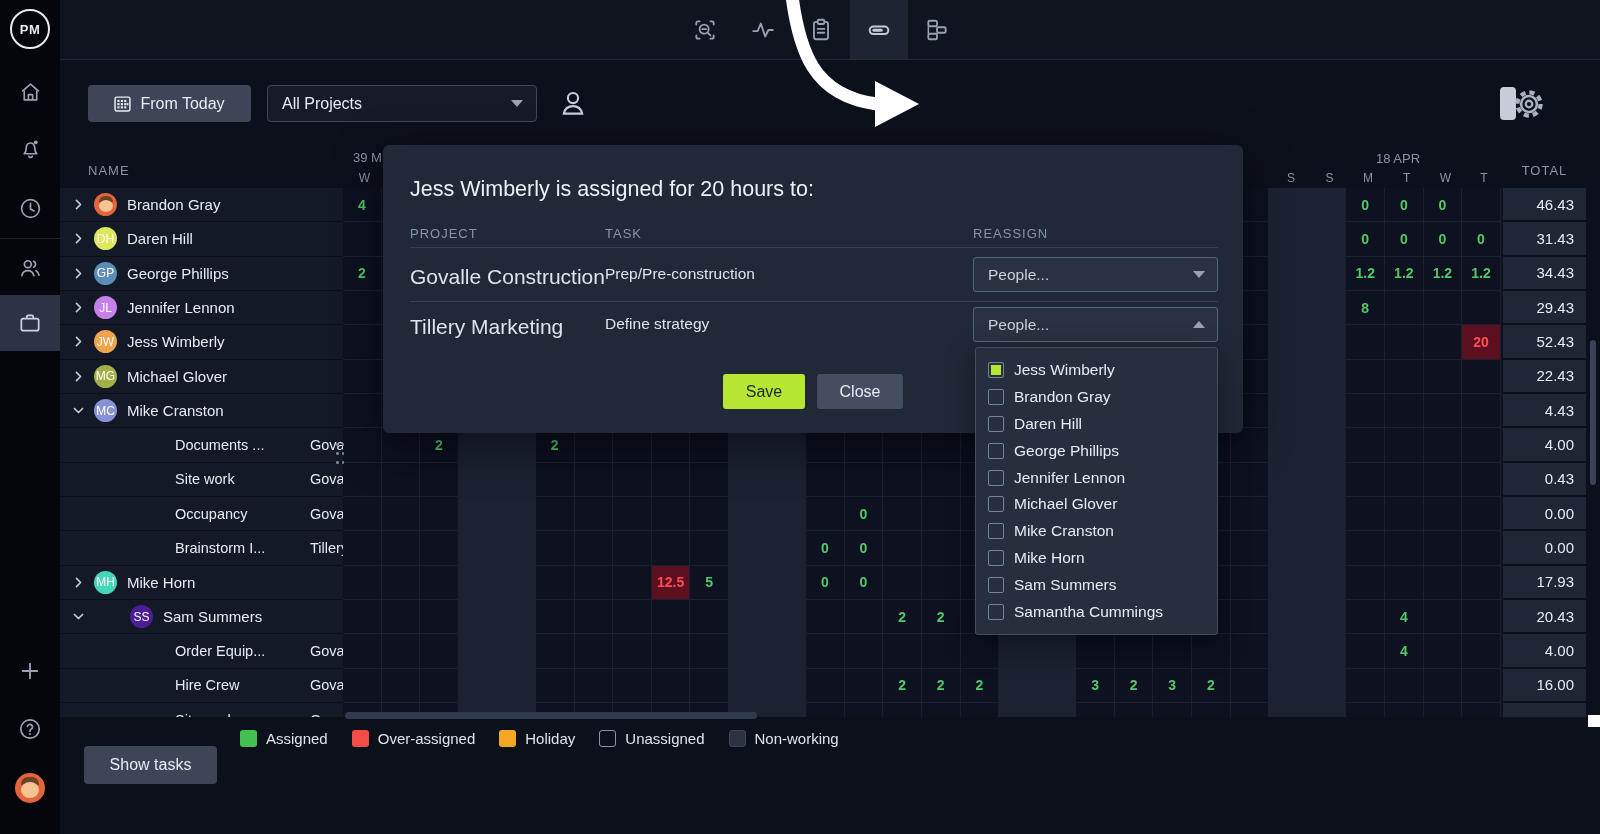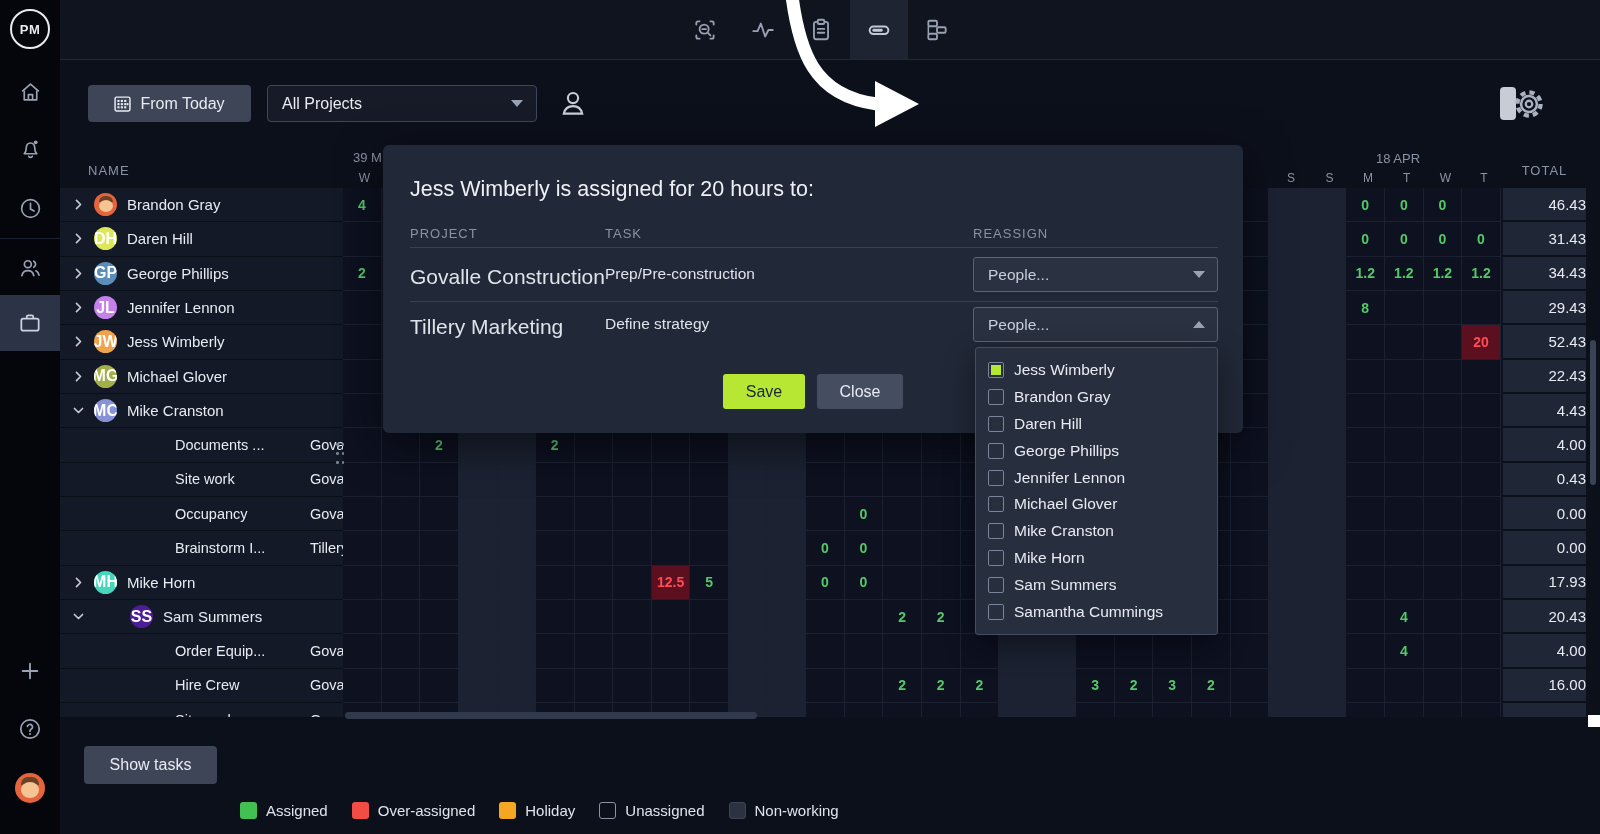--- a/index.html
+++ b/index.html
@@ -35,46 +35,46 @@
   #wk1-label { left:353px; top:150px; font-size:13px; }
   #wk1-day { left:345px; top:171px; width:39px; text-align:center; font-size:12px; }
   #apr-label { left:1328px; top:151px; width:140px; text-align:center; font-size:13px; }
   #total-header { left:1503px; top:163px; width:83px; text-align:center; font-size:13px; letter-spacing:1px; }
   .day-letter { position:absolute; top:171px; width:39px; text-align:center; font-size:12px; color:#8a93a6; }
 
   
   #names-rows { position:absolute; left:60px; top:188px; width:283px; height:529px; overflow:hidden; }
   .nrow { position:relative; height:34.33px; background:#141927; border-bottom:1px solid #0a0e16; display:flex; align-items:center; padding-left:12px; cursor:pointer; }
   .chev { width:22px; display:flex; align-items:center; color:#c6cdd9; }
-  .avatar { width:23px; height:23px; border-radius:50%; margin-right:10px; display:flex; align-items:center; justify-content:center; font-size:16px; font-weight:bold; color:#fff; flex:none; position:relative; overflow:hidden; }
+  .avatar { width:23px; height:23px; border-radius:50%; margin-right:10px; display:flex; align-items:center; justify-content:center; font-size:12px; font-weight:normal; color:#fff; flex:none; position:relative; overflow:hidden; }
   .avatar.face { background:#e4643e; }
   .avatar.face .skin { position:absolute; left:4.5px; top:7px; width:14px; height:12px; background:#f6c392; border-radius:50%; }
   .avatar.face .hair { position:absolute; left:4.5px; top:3px; width:14px; height:6px; background:#6b4226; border-radius:7px 7px 0 0; }
   .nm { font-size:15px; color:#e8ebf2; white-space:nowrap; }
   .nrow.task { padding-left:115px; }
   .tnm { font-size:14.5px; color:#e8ebf2; white-space:nowrap; }
   .pnm { position:absolute; left:250px; font-size:14.5px; color:#e8ebf2; white-space:nowrap; }
 
   
   #grid-rows { position:absolute; left:343px; top:188px; width:1160px; height:529px; overflow:hidden; background:#0d1120; }
   .grow { display:flex; height:34.33px; }
   .gcell { width:38.6px; flex:none; border-right:1px solid #1b2130; border-bottom:1px solid #1b2130; display:flex; align-items:center; justify-content:center; font-size:14px; font-weight:700; color:#54c968; }
   .gcell.wk { background:#1c2232; }
   .gcell.over { background:#5c0f1e; color:#ff4d55; }
   #total-rows { position:absolute; left:1503px; top:188px; width:83px; height:529px; overflow:hidden; }
-  .tcell { height:34.33px; background:#1f2636; border-bottom:2px solid #0c101b; color:#e8ebf2; font-size:15px; display:flex; align-items:center; justify-content:flex-end; }
+  .tcell { height:34.33px; background:#1f2636; border-bottom:2px solid #0c101b; color:#e8ebf2; font-size:15px; display:flex; align-items:center; justify-content:flex-end; padding-right:12px; }
   #resize-dots { position:absolute; left:336px; top:443px; width:8px; height:24px; display:grid; grid-template-columns:1fr 1fr; gap:3px; z-index:4; }
   #resize-dots i { width:2.5px; height:2.5px; border-radius:50%; background:#7a8496; }
   #hscroll { position:absolute; left:345px; top:712px; width:412px; height:7px; background:#313a4c; border-radius:4px; z-index:8; cursor:pointer; }
   #vscroll { position:absolute; left:1590px; top:340px; width:6px; height:145px; background:#3a4356; border-radius:3px; z-index:8; cursor:pointer; }
   #corner { position:absolute; left:1588px; top:715px; width:12px; height:12px; background:#ffffff; z-index:8; }
 
   
   #show-tasks { position:absolute; left:84px; top:746px; width:133px; height:38px; background:#3d4557; border-radius:4px; color:#e8ebf2; font-size:16px; display:flex; align-items:center; justify-content:center; cursor:pointer; }
-  #legend-items { position:absolute; left:240px; top:781px; height:38px; display:flex; align-items:flex-end; gap:24px; }
+  #legend-items { position:absolute; left:240px; top:730px; height:38px; display:flex; align-items:flex-start; gap:24px; }
   .litem { display:flex; align-items:center; gap:9px; font-size:15px; color:#dfe3ea; }
   .lsq { width:17px; height:17px; border-radius:3px; flex:none; }
 
   
   #modal { position:absolute; left:383px; top:145px; width:860px; height:288px; background:#212837; border-radius:6px; box-shadow:0 12px 45px rgba(0,0,0,.55); z-index:20; }
   #modal-title { position:absolute; left:27px; top:32px; font-size:21.5px; color:#edf0f5; }
   .mcol-hdr { position:absolute; top:81px; font-size:13px; color:#8a93a6; letter-spacing:1px; }
   .mdivider { position:absolute; left:27px; width:808px; height:1px; background:#39404f; }
   .mproj { position:absolute; left:27px; font-size:21px; color:#dfe3ea; }
   .mtask { position:absolute; left:222px; font-size:15.5px; color:#dfe3ea; }

